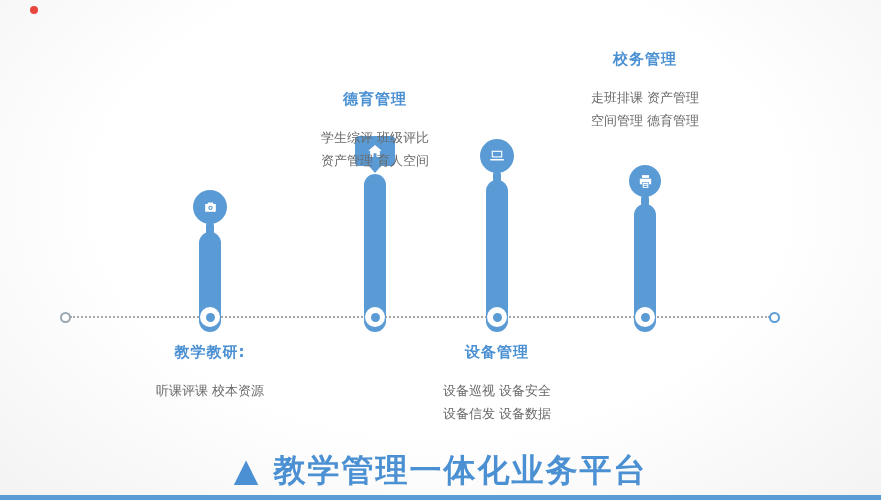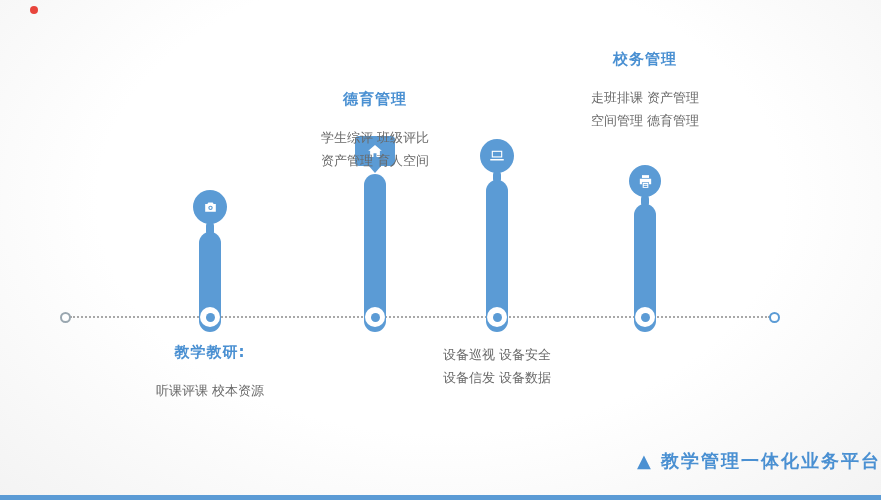--- a/index.html
+++ b/index.html
@@ -77,22 +77,22 @@
   .tb-above-4 { left:535px; top:50px; }
   .tb-below-1 { left:100px; top:343px; }
   .tb-below-3 { left:387px; top:343px; }
   .tb-heading {
     font-size:15px; font-weight:bold; color:#4a90d2; margin-bottom:17px;
     letter-spacing:1px;
   }
   .tb-line { font-size:13px; color:#696969; line-height:23px; }
 
   .main-title {
-    position:absolute; left:0; right:0; top:449px; text-align:right;
-    font-size:18px; font-weight:bold; color:#4a90d2; letter-spacing:2px;
+    position:absolute; left:0; right:0; top:449px; text-align:center;
+    font-size:32px; font-weight:bold; color:#4a90d2; letter-spacing:2px;
   }
   .bottom-bar {
     position:absolute; left:0; bottom:0; width:100%; height:5px; background:#5b9bd5;
   }
 </style>
 </head>
 <body>
 
 <div class="stage">
 
@@ -134,20 +134,21 @@
     <svg viewBox="0 0 24 24" width="18" height="18" aria-hidden="true">
       <path fill="#fff" d="M5 5h14v9H5z"></path>
       <path fill="#5b9bd5" d="M6.5 6.5h11v6h-11z"></path>
       <path fill="#fff" d="M3 16h18v2H3z"></path>
     </svg>
   </div>
   <div class="stem m3-stem"></div>
   <div class="pill m3-pill"></div>
   <div class="node m3-node"></div>
   <div class="text-block tb-below-3">
+    <div class="tb-heading">设备管理</div>
     <div class="tb-line">设备巡视 设备安全</div>
     <div class="tb-line">设备信发 设备数据</div>
   </div>
 
   <div class="icon-circle m4-icon">
     <svg viewBox="0 0 24 24" width="17" height="17" aria-hidden="true">
       <path fill="#fff" d="M7 3h10v4H7z"></path>
       <path fill="#fff" d="M4 8h16v8h-3v-3H7v3H4z"></path>
       <path fill="#fff" d="M8 14h8v7H8z"></path>
       <path fill="#5b9bd5" d="M9.5 16h5v1.2h-5zM9.5 18.4h5v1.2h-5z"></path>

